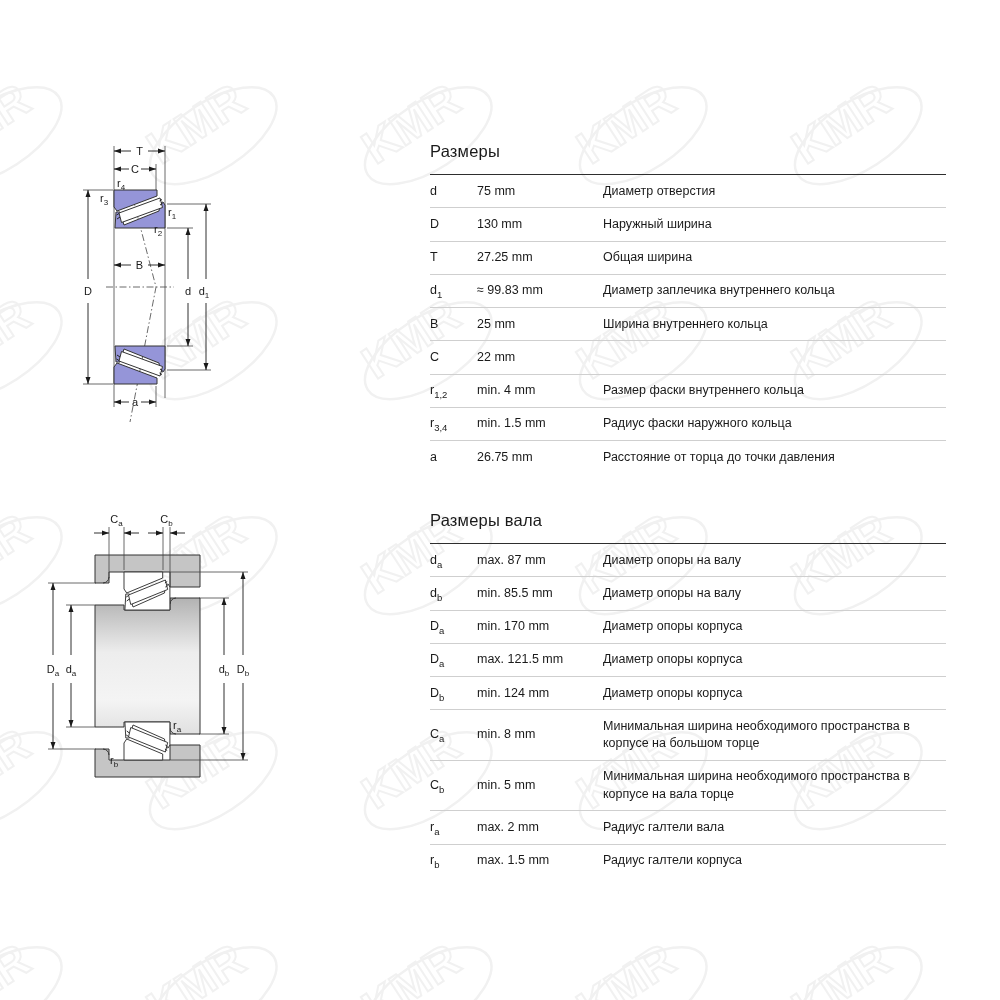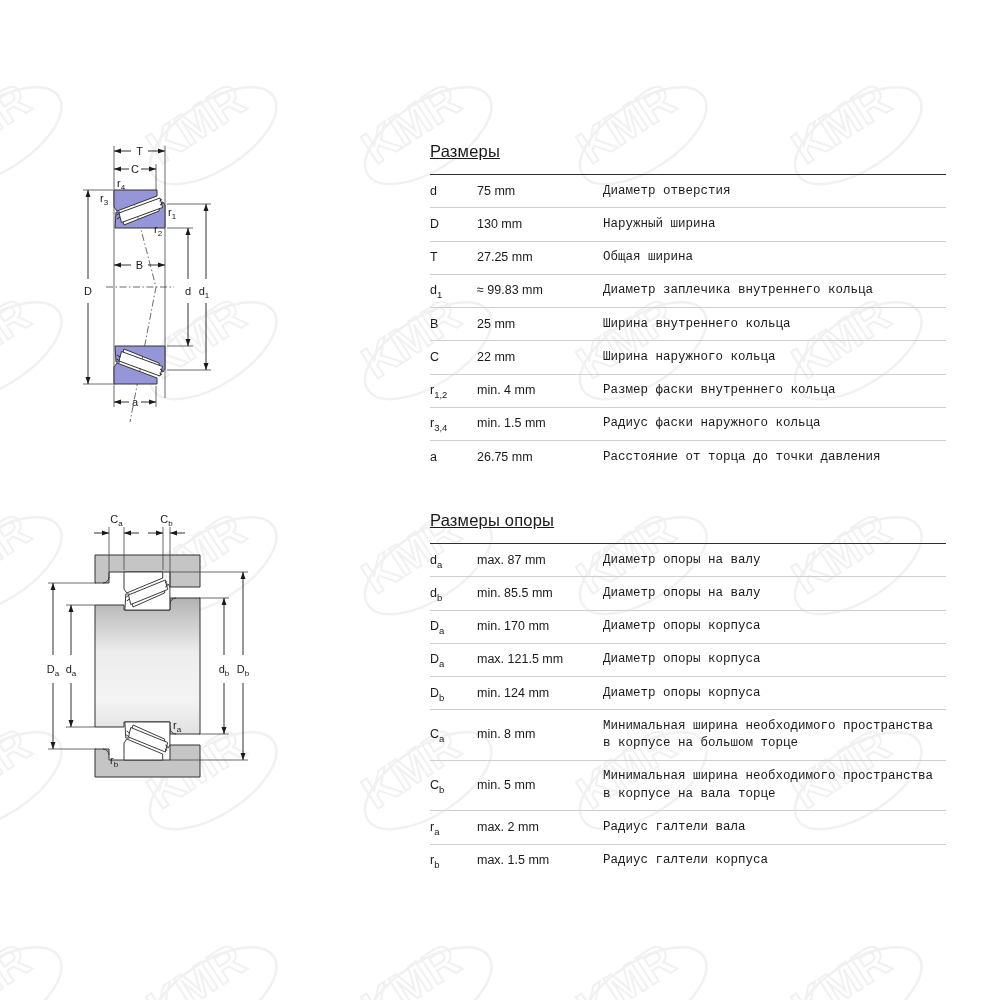--- a/index.html
+++ b/index.html
@@ -5,29 +5,29 @@
   html,body{margin:0;padding:0;background:#fff;}
   .page{position:relative;width:1000px;height:1000px;background:#fff;overflow:hidden;
         font-family:"Liberation Sans",sans-serif;color:#1a1a1a;}
   .wm{position:absolute;left:0;top:0;width:1000px;height:1000px;}
   .fig{position:absolute;}
   #fig1{left:50px;top:130px;}
   #fig2{left:40px;top:505px;}
   .tbl{position:absolute;width:516px;}
   #tbl1{left:430px;top:142px;}
   #tbl2{left:430px;top:511px;}
-  .tbl h2{margin:0 0 13px 0;font-size:16.5px;font-weight:400;color:#1a1a1a;letter-spacing:.2px;text-decoration:underline;}
+  .tbl h2{margin:0 0 13px 0;font-size:16.5px;font-weight:400;color:#1a1a1a;letter-spacing:.2px;}
   .rows{border-top:1px solid #2e2e2e;}
   .trow{display:flex;align-items:center;border-top:1px solid #cfcfcf;
         padding:7.5px 0;font-size:12.5px;line-height:1.38;}
   .rows .trow:first-child{border-top:none;}
   .c{display:block;}
   .c.sym{width:47px;flex:none;}
   .c.val{width:126px;flex:none;}
-  .c.desc{flex:1;font-family:Liberation Mono, monospace;}
+  .c.desc{flex:1;}
   sub{font-size:9.5px;line-height:0;}
   
   .oln{stroke:#333;stroke-width:1;fill:none;}
   .dim{stroke:#1a1a1a;stroke-width:0.9;fill:none;}
   .ext{stroke:#444;stroke-width:0.8;fill:none;}
   .cl{stroke:#444;stroke-width:0.8;fill:none;stroke-dasharray:7 2.5 1.5 2.5;}
   .flab{font-size:11px;fill:#1a1a1a;}
   .ss{font-size:8px;}
   .shape{stroke:#333;stroke-width:1;}
   .cage{stroke:#222;stroke-width:1;fill:none;}
@@ -218,42 +218,41 @@
         <div class="c desc">Диаметр заплечика внутреннего кольца</div>
       </div>
       <div class="trow">
         <div class="c sym"><span>B</span><sub></sub></div>
         <div class="c val">25 mm</div>
         <div class="c desc">Ширина внутреннего кольца</div>
       </div>
       <div class="trow">
         <div class="c sym"><span>C</span><sub></sub></div>
         <div class="c val">22 mm</div>
-        <div class="c desc">Ширина наружного кольца</div>
       </div>
       <div class="trow">
         <div class="c sym"><span>r</span><sub>1,2</sub></div>
         <div class="c val">min. 4 mm</div>
         <div class="c desc">Размер фаски внутреннего кольца</div>
       </div>
       <div class="trow">
         <div class="c sym"><span>r</span><sub>3,4</sub></div>
         <div class="c val">min. 1.5 mm</div>
         <div class="c desc">Радиус фаски наружного кольца</div>
       </div>
       <div class="trow">
         <div class="c sym"><span>a</span><sub></sub></div>
         <div class="c val">26.75 mm</div>
         <div class="c desc">Расстояние от торца до точки давления</div>
       </div>
     </div>
   </div>
 
   <div id="tbl2" class="tbl">
-    <h2>Размеры опоры</h2>
+    <h2>Размеры вала</h2>
     <div class="rows">
       <div class="trow">
         <div class="c sym"><span>d</span><sub>a</sub></div>
         <div class="c val">max. 87 mm</div>
         <div class="c desc">Диаметр опоры на валу</div>
       </div>
       <div class="trow">
         <div class="c sym"><span>d</span><sub>b</sub></div>
         <div class="c val">min. 85.5 mm</div>
         <div class="c desc">Диаметр опоры на валу</div>

